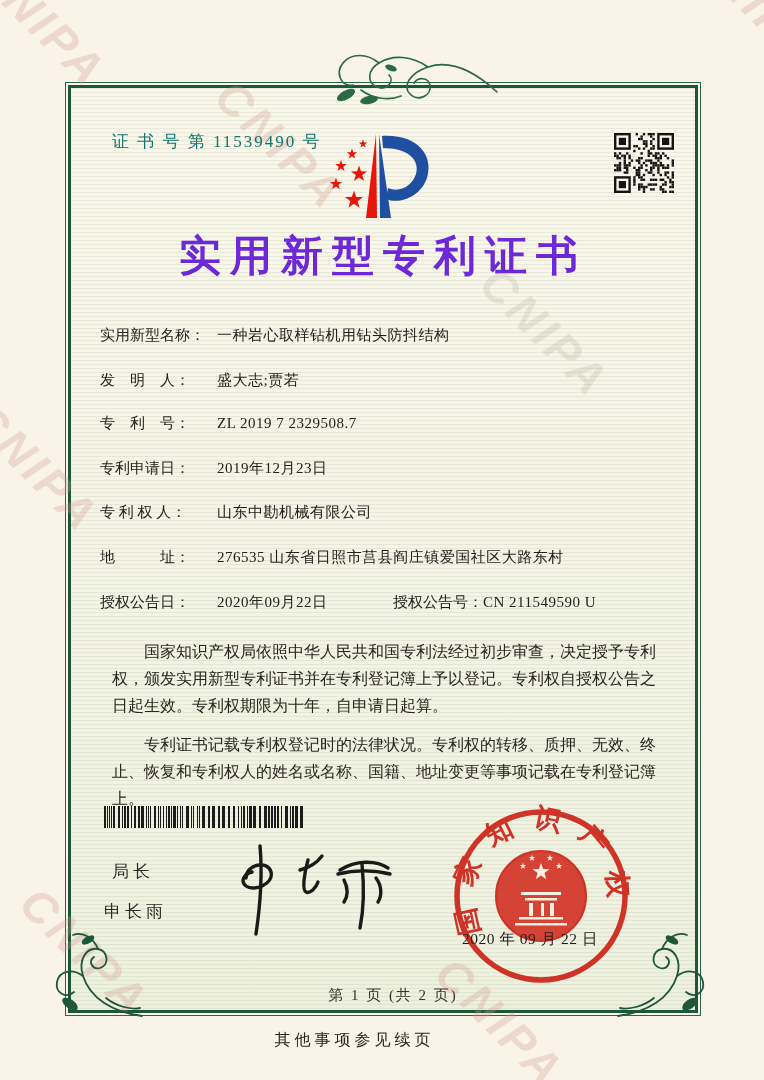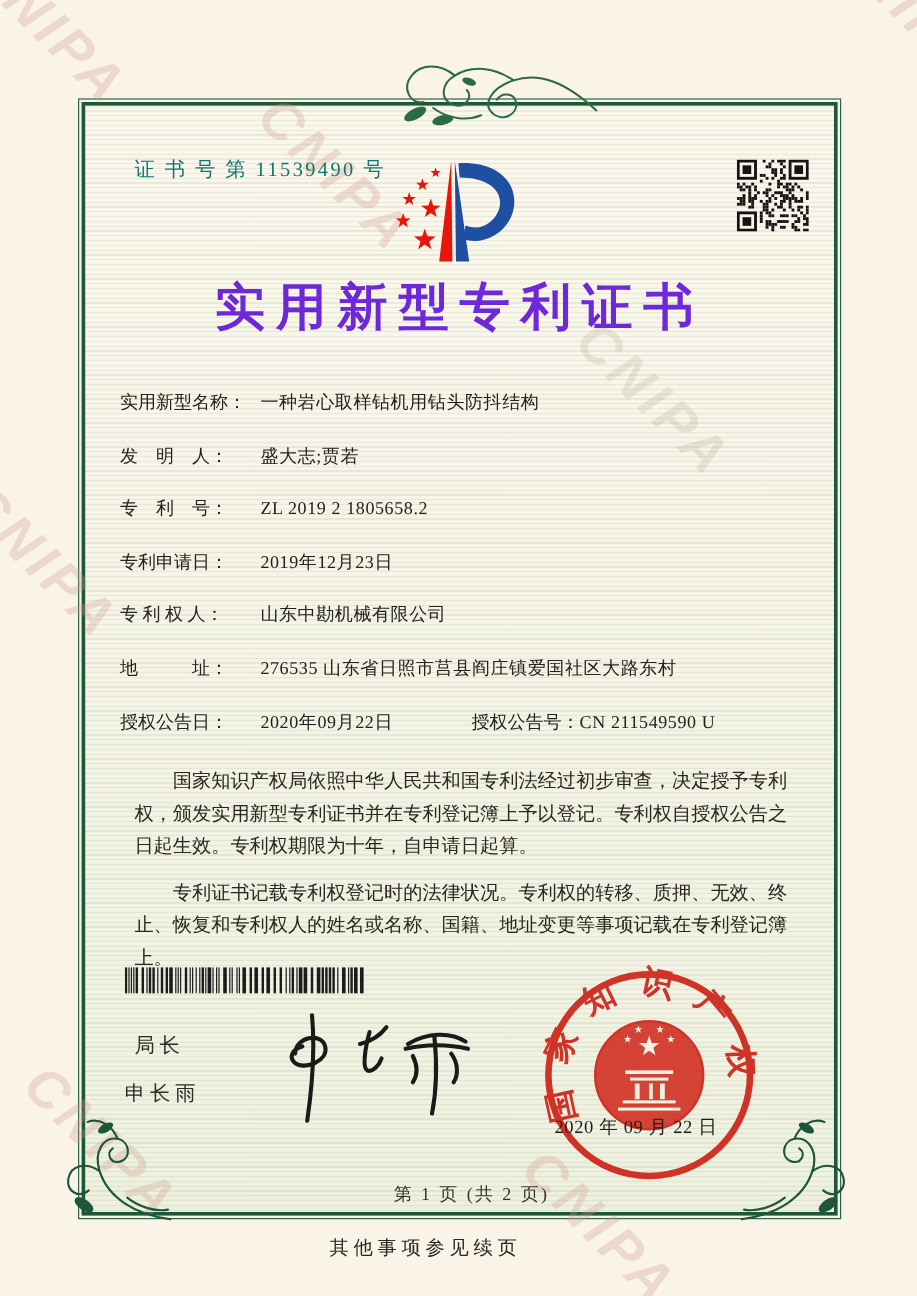--- a/index.html
+++ b/index.html
@@ -337,21 +337,21 @@
 
 <div class="title">实用新型专利证书</div>
 
 <div class="field-row r1">
   <span class="flabel">实用新型名称：</span><span class="fvalue">一种岩心取样钻机用钻头防抖结构</span>
 </div>
 <div class="field-row r2">
   <span class="flabel">发　明　人：</span><span class="fvalue">盛大志;贾若</span>
 </div>
 <div class="field-row r3">
-  <span class="flabel">专　利　号：</span><span class="fvalue">ZL 2019 2 1805658.2</span>
+  <span class="flabel">专　利　号：</span><span class="fvalue">ZL 2019 7 2329508.7</span>
 </div>
 <div class="field-row r4">
   <span class="flabel">专利申请日：</span><span class="fvalue">2019年12月23日</span>
 </div>
 <div class="field-row r5">
   <span class="flabel">专 利 权 人：</span><span class="fvalue">山东中勘机械有限公司</span>
 </div>
 <div class="field-row r6">
   <span class="flabel">地　　　址：</span><span class="fvalue">276535 山东省日照市莒县阎庄镇爱国社区大路东村</span>
 </div>

